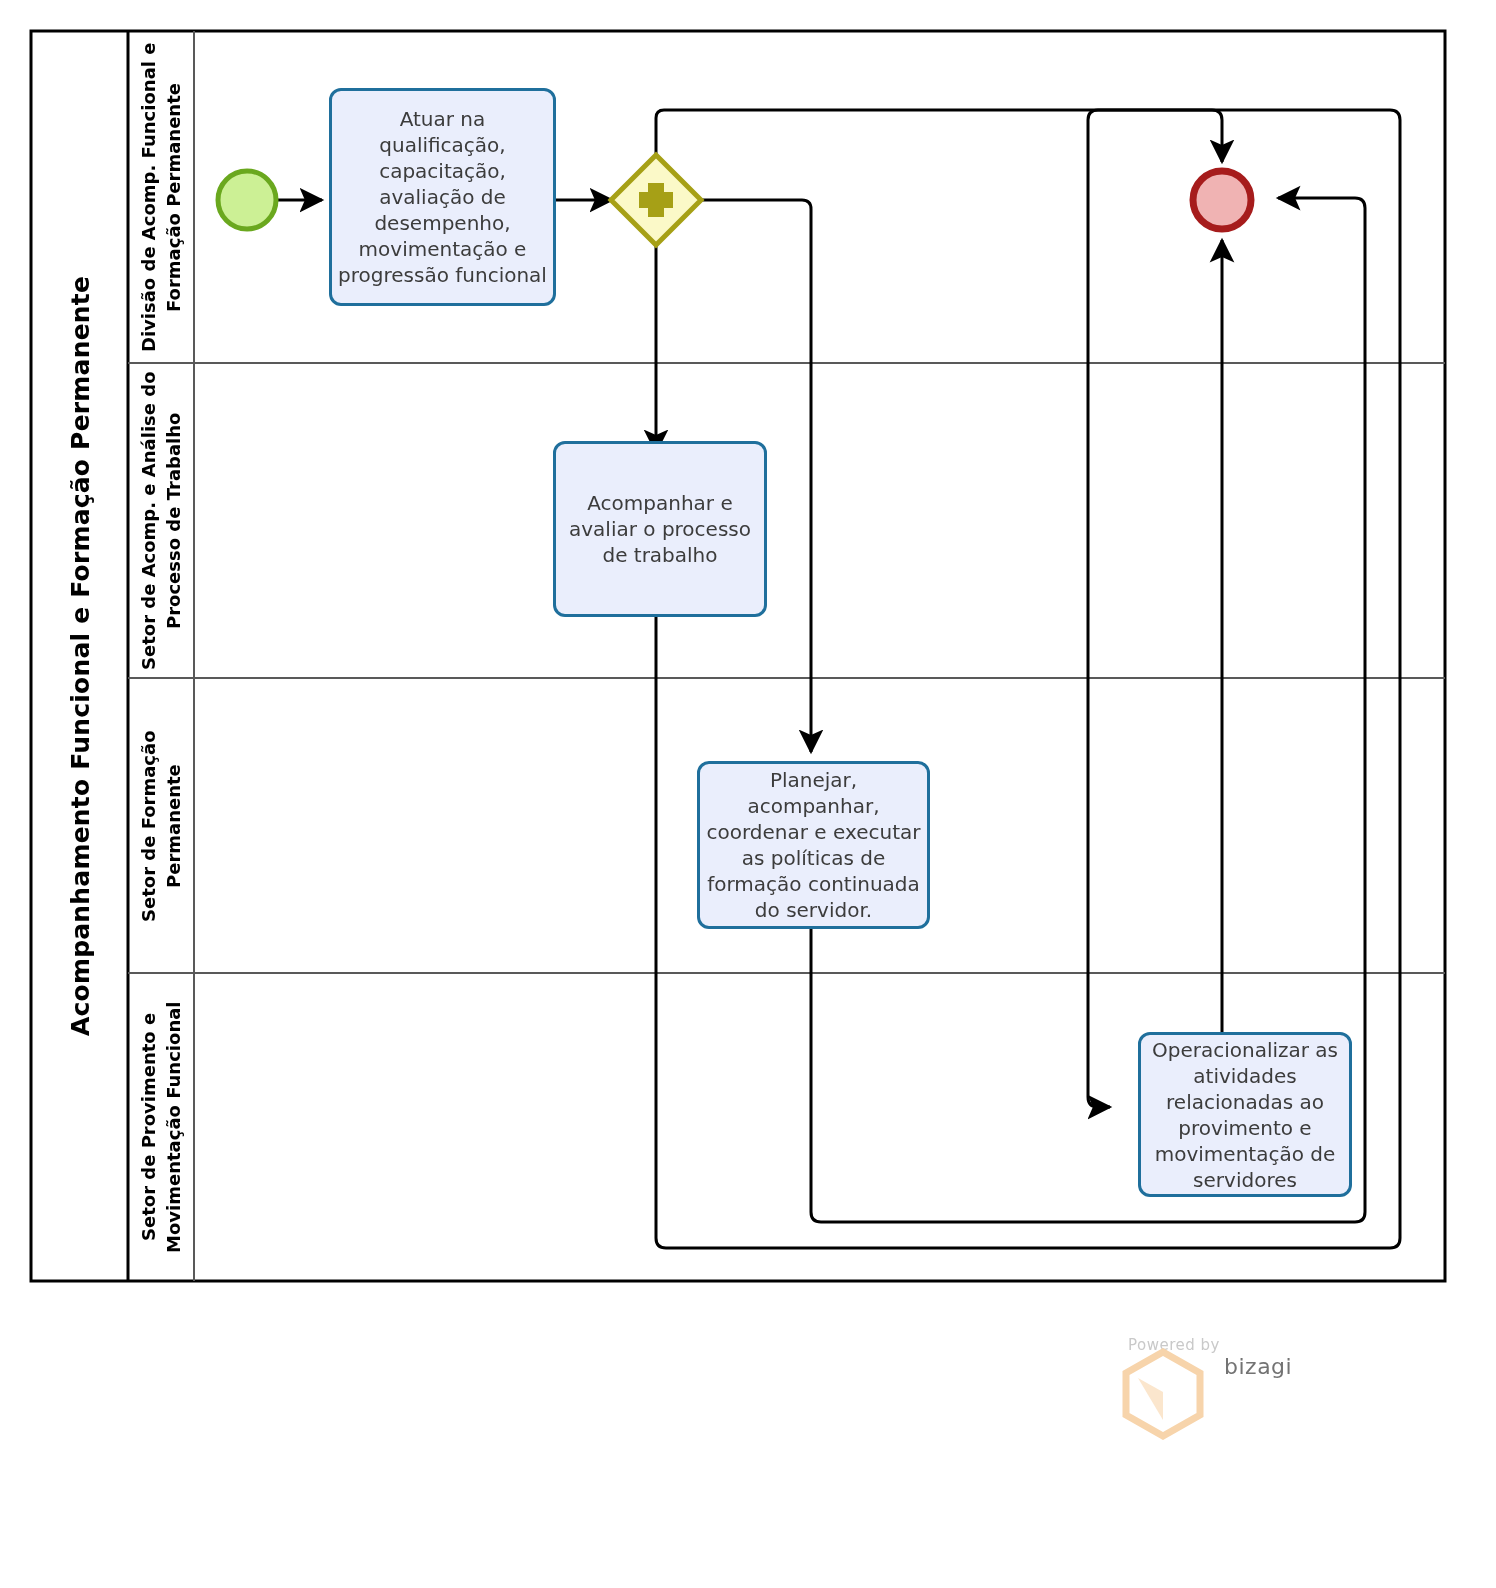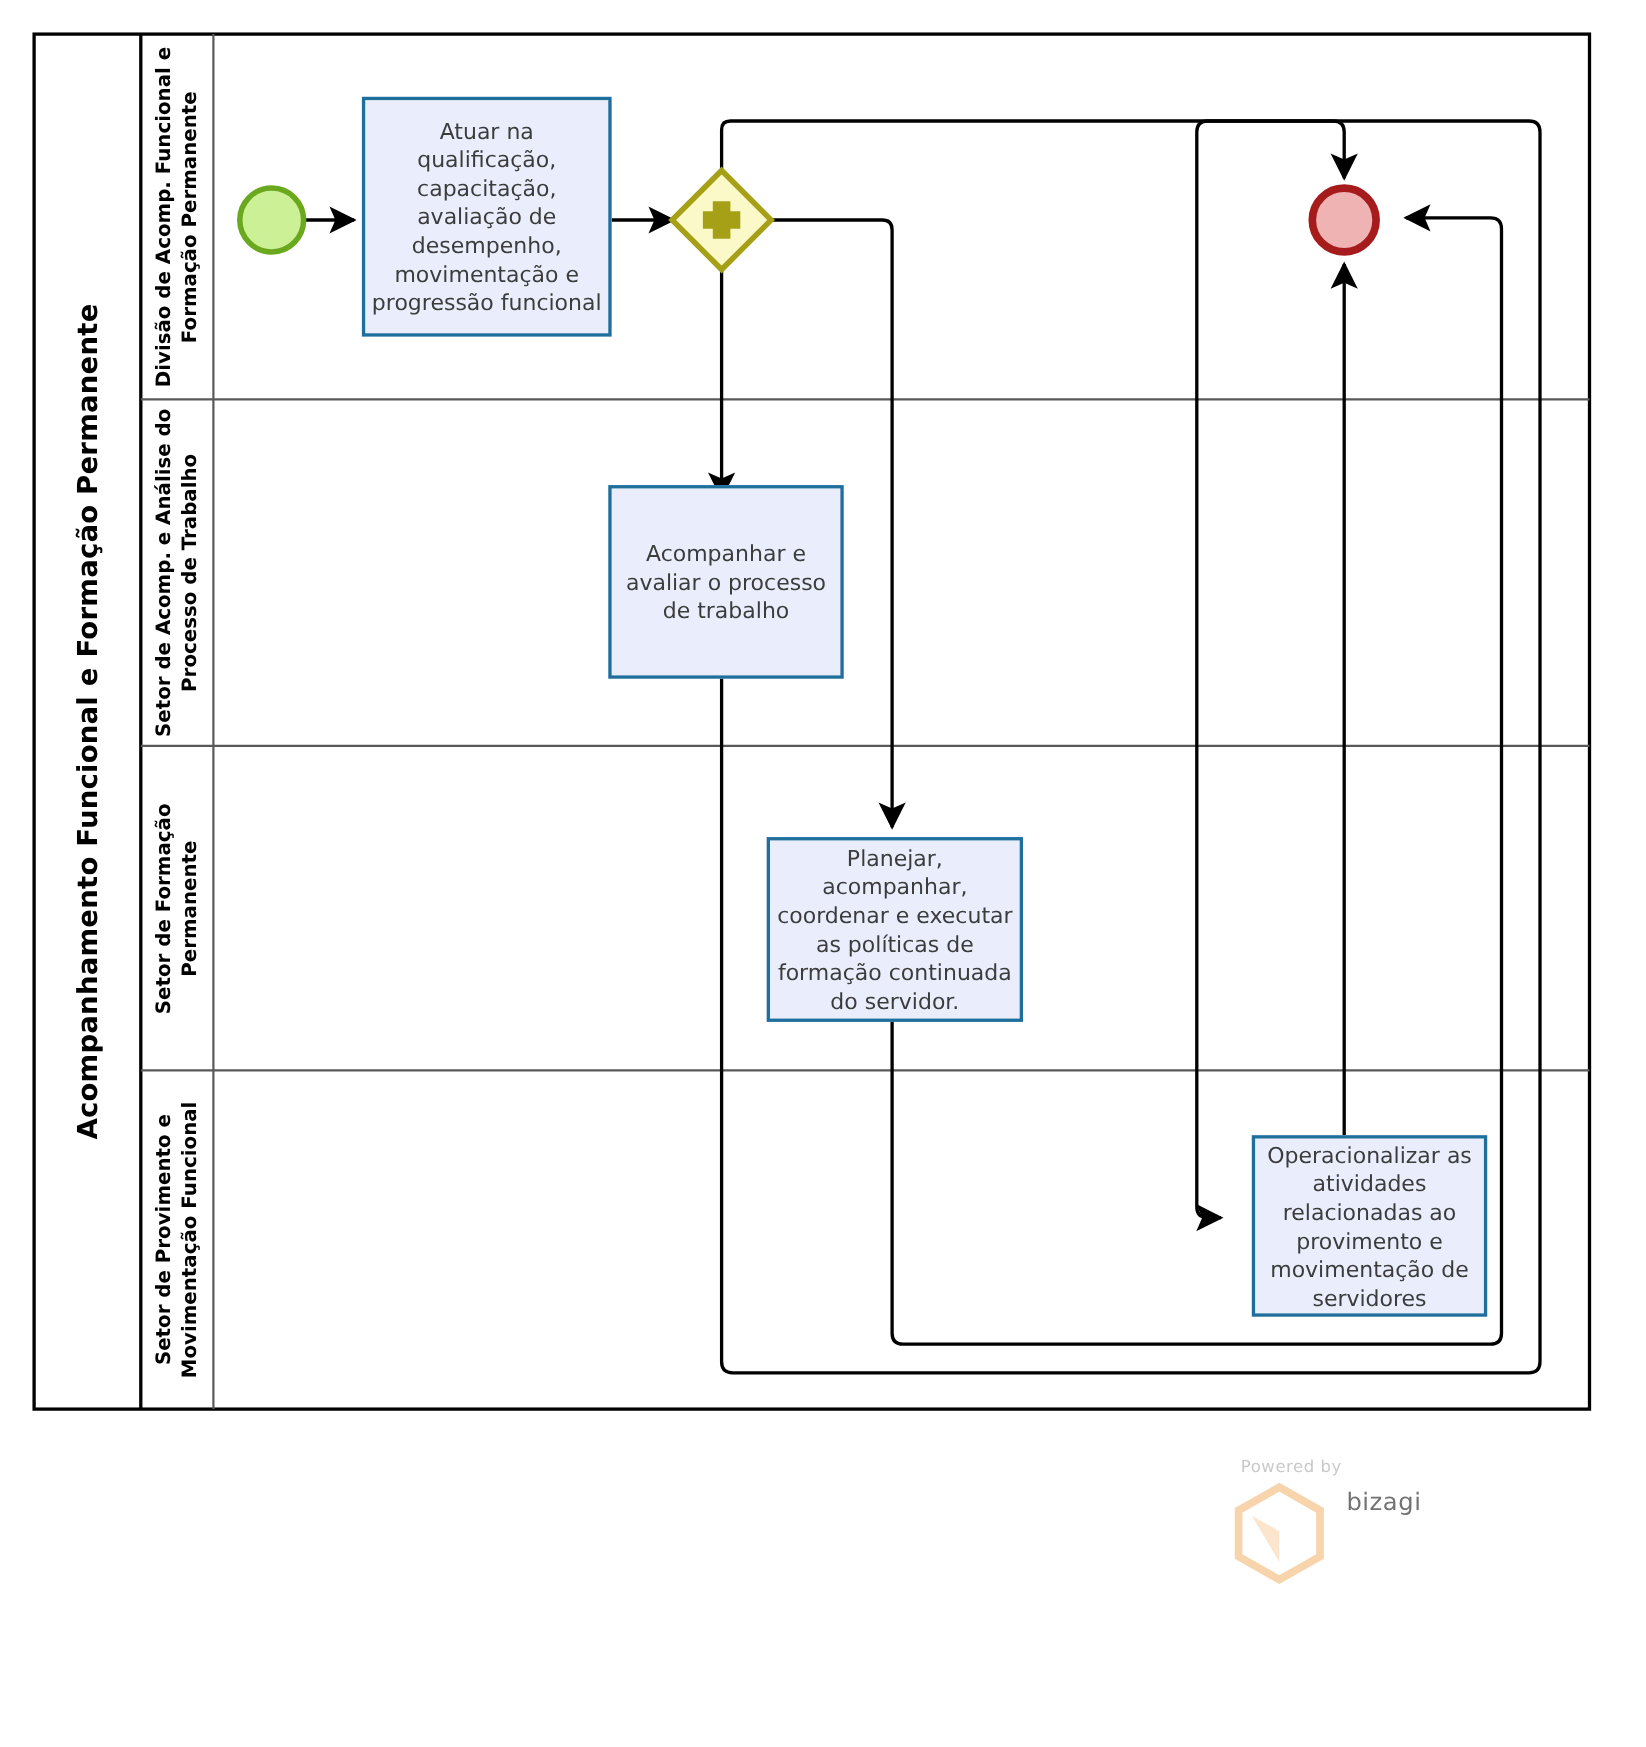--- a/index.html
+++ b/index.html
@@ -42,21 +42,21 @@
     text-align: center;
     font-weight: bold;
     color: #000000;
     line-height: 1.35;
   }
   .task {
     position: absolute;
     box-sizing: border-box;
     background: #eaeefc;
     border: 3px solid #1f6f9c;
-    border-radius: 0;
+    border-radius: 12px;
     display: flex;
     align-items: center;
     justify-content: center;
     text-align: center;
     color: #3c3c3c;
     font-size: 20px;
     line-height: 1.3;
     padding: 4px 6px;
     font-family: "DejaVu Sans", sans-serif;
   }
@@ -156,21 +156,21 @@
 
 <div class="task" style="left:697px; top:761px; width:233px; height:168px;">
   <span>Planejar, acompanhar, coordenar e executar as políticas de formação continuada do servidor.</span>
 </div>
 
 <div class="task" style="left:1114px; top:1032px; width:214px; height:165px;margin-left:24px;">
   <span>Operacionalizar as atividades relacionadas ao provimento e movimentação de servidores</span>
 </div>
 
 <div class="wm" style="left:1120px; top:1320px; width:290px; height:130px;">
-  <div class="wm-powered" style="left:8px; top:4px;">Powered by</div>
+  <div class="wm-powered" style="left:8px; top:16px;">Powered by</div>
 
   <svg style="position:absolute; left:0px; top:28px;" width="86" height="92" viewBox="0 0 86 92">
     <polygon points="43,4 80,25 80,67 43,88 6,67 6,25" fill="none" stroke="#f7d4ab" stroke-width="7"></polygon>
     <polygon points="18,30 43,44 43,72" fill="#fbe6cd"></polygon>
   </svg>
 
   <div class="wm-bizagi" style="left:104px; top:34px;">bizagi</div>
 
 </div>
 

